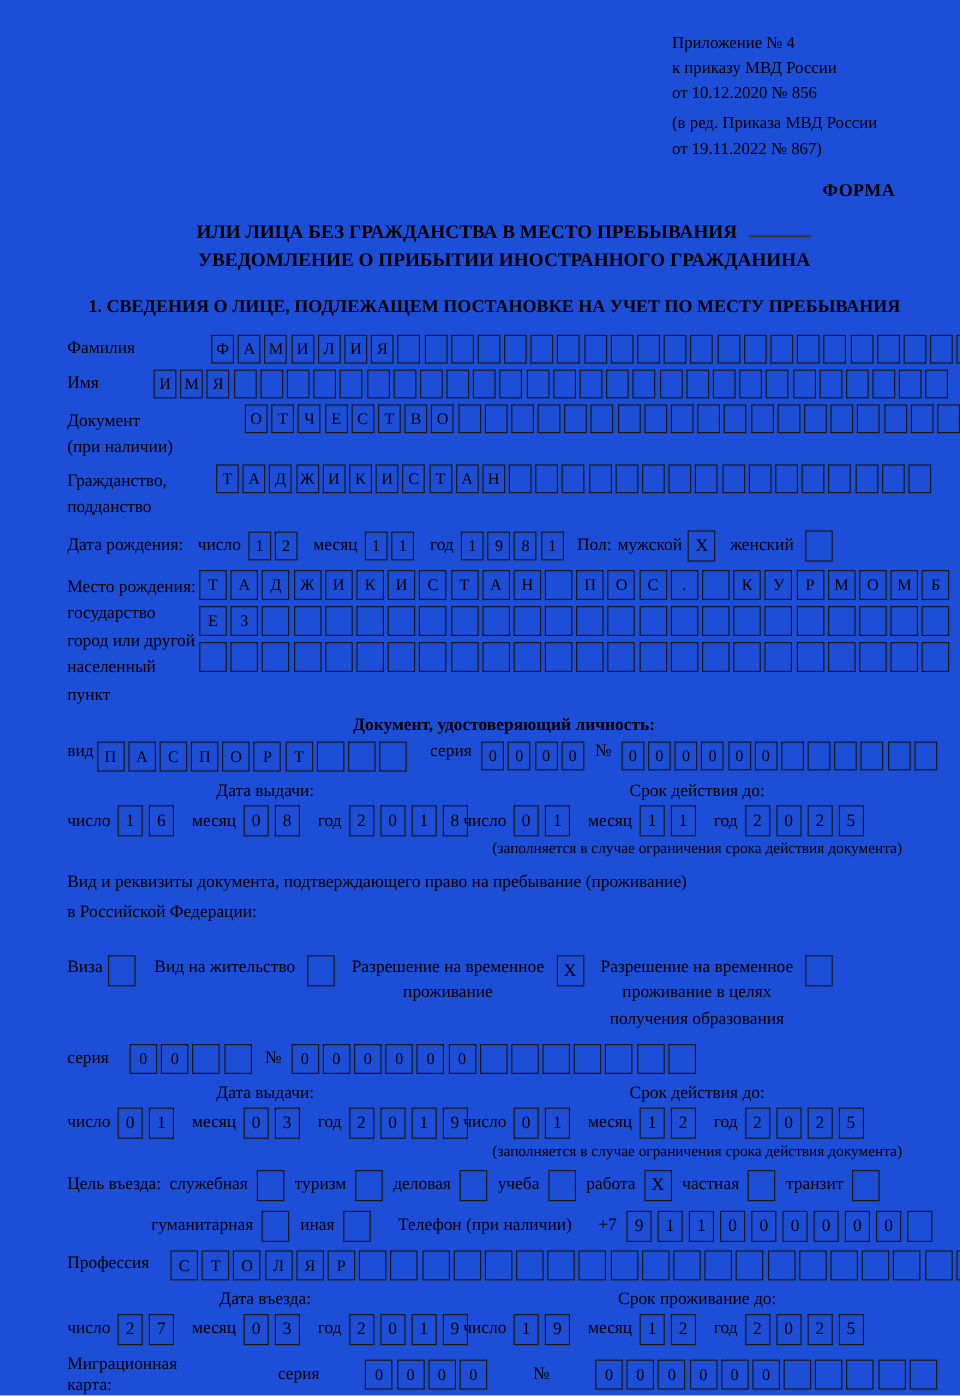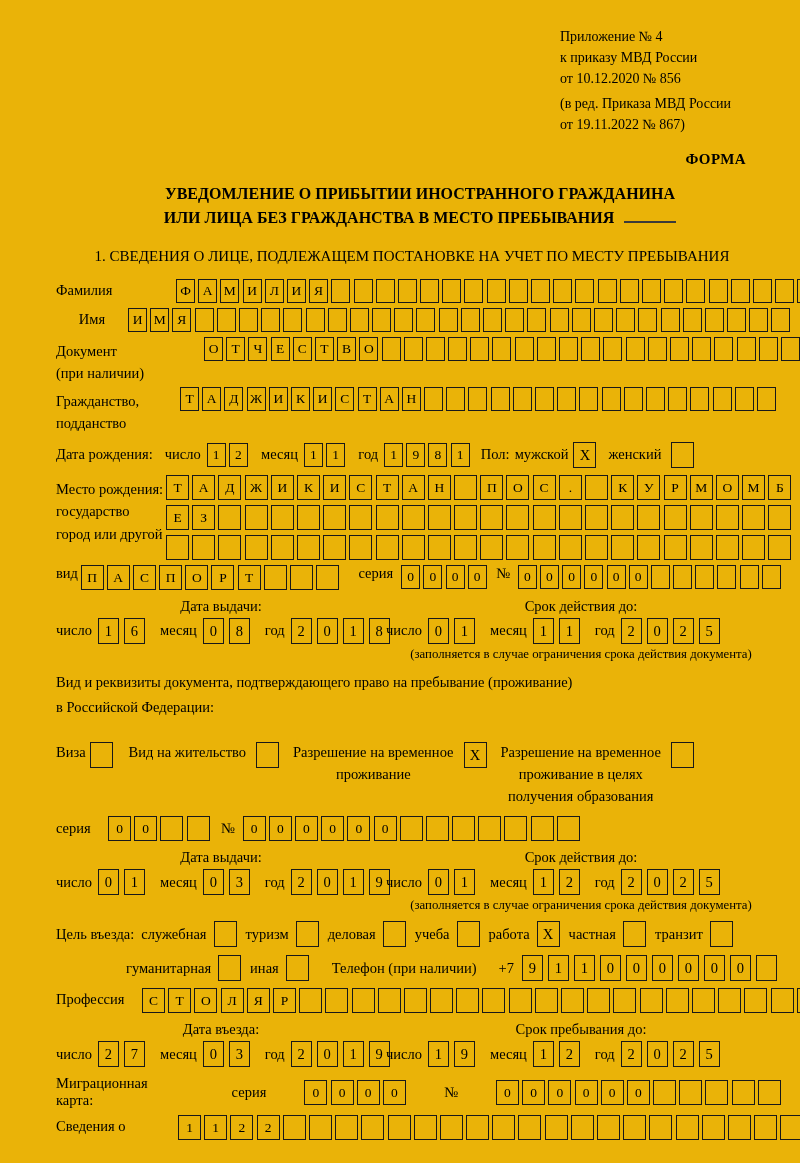--- a/index.html
+++ b/index.html
@@ -1,29 +1,29 @@
 <!DOCTYPE html>
 <html><head>
 <meta charset="utf-8">
 <style>
   html,body{margin:0;padding:0;background:#fff;}
   .page{
     width:800px;height:1163px;box-sizing:border-box;position:relative;overflow:hidden;
-    background:#eab308;color:#000;
+    background:#1d4ed8;color:#000;
     font-family:"Liberation Serif","DejaVu Serif",serif;font-size:14.5px;
     padding:26px 16px 0 56px;
   }
   
   .hdr{margin-left:504px;font-size:14px;line-height:1.5;}
   .hdr .gap{height:4px;}
   .forma{text-align:right;margin:16px 38px 0 0;font-weight:bold;font-size:15px;letter-spacing:.4px;}
   
   .title{text-align:center;font-weight:bold;font-size:16px;line-height:1.5;margin:14px 0 0 0;}
   .blank-line{display:inline-block;width:52px;border-bottom:2px solid #3a3a3a;height:13px;margin-left:10px;}
-  .sec{font-weight:normal;font-size:15px;text-align:center;margin-top:18px;margin-left:-20px;margin-right:-4px;}
+  .sec{font-weight:bold;font-size:15px;text-align:center;margin-top:18px;margin-left:-20px;margin-right:-4px;}
   
   .row{display:flex;align-items:flex-start;margin-top:5px;}
   .lbl{flex:0 0 auto;padding-top:3px;}
   .mlbl{line-height:1.55;}
   .cells{display:flex;flex-wrap:nowrap;align-items:center;}
   .cell{flex:0 0 auto;width:17px;height:22px;border:1.5px solid #191919;margin-right:3.2px;
         text-align:center;line-height:22px;font-size:13.5px;}
   .cellM{width:21px;height:23px;line-height:23px;}
   .dcell{flex:0 0 auto;width:19px;height:24px;border:1.6px solid #191919;margin-right:5px;
         text-align:center;line-height:24px;font-size:14.5px;}
@@ -63,22 +63,22 @@
     <div class="l">Приложение № 4</div>
     <div class="l">к приказу МВД России</div>
     <div class="l">от 10.12.2020 № 856</div>
     <div class="gap"></div>
     <div class="l">(в ред. Приказа МВД России</div>
     <div class="l">от 19.11.2022 № 867)</div>
   </div>
   <div class="forma">ФОРМА</div>
 
   <div class="title">
+    <div><span>ИЛИ ЛИЦА БЕЗ ГРАЖДАНСТВА В МЕСТО ПРЕБЫВАНИЯ</span><span class="blank-line"></span></div>
     <div>УВЕДОМЛЕНИЕ О ПРИБЫТИИ ИНОСТРАННОГО ГРАЖДАНИНА</div>
-    <div><span>ИЛИ ЛИЦА БЕЗ ГРАЖДАНСТВА В МЕСТО ПРЕБЫВАНИЯ</span><span class="blank-line"></span></div>
   </div>
 
   <div class="sec">1. СВЕДЕНИЯ О ЛИЦЕ, ПОДЛЕЖАЩЕМ ПОСТАНОВКЕ НА УЧЕТ ПО МЕСТУ ПРЕБЫВАНИЯ</div>
 
   <div class="row" style="margin-top:14px;gap:48px;">
     <div class="lbl" style="width:72px;">Фамилия</div>
     <div class="cells">
         <span class="cell">Ф</span>
         <span class="cell">А</span>
         <span class="cell">М</span>
@@ -106,21 +106,21 @@
         <span class="cell"></span>
         <span class="cell"></span>
         <span class="cell"></span>
         <span class="cell"></span>
         <span class="cell"></span>
         <span class="cell"></span>
       </div>
   </div>
 
   <div class="row">
-    <div class="lbl" style="width:72px;text-align:center;">Имя</div>
+    <div class="lbl" style="width:72px;">Имя</div>
     <div class="cells">
         <span class="cell">И</span>
         <span class="cell">М</span>
         <span class="cell">Я</span>
         <span class="cell"></span>
         <span class="cell"></span>
         <span class="cell"></span>
         <span class="cell"></span>
         <span class="cell"></span>
         <span class="cell"></span>
@@ -246,20 +246,21 @@
     <span class="chk" style="margin-left:5px;">X</span>
     <span style="margin-left:12px;">женский</span>
     <span class="chk" style="margin-left:10px;"></span>
   </div>
 
   <div class="row" style="margin-top:7px;">
     <div class="lbl mlbl" style="width:110px;">
       <div>Место рождения:</div>
       <div>государство</div>
       <div>город или другой</div>
+      <div>населенный пункт</div>
     </div>
     <div>
       <div class="cells" style="margin-bottom:5px;">
           <span class="cell cellM">Т</span>
           <span class="cell cellM">А</span>
           <span class="cell cellM">Д</span>
           <span class="cell cellM">Ж</span>
           <span class="cell cellM">И</span>
           <span class="cell cellM">К</span>
           <span class="cell cellM">И</span>
@@ -329,20 +330,21 @@
           <span class="cell cellM"></span>
           <span class="cell cellM"></span>
           <span class="cell cellM"></span>
           <span class="cell cellM"></span>
           <span class="cell cellM"></span>
           <span class="cell cellM"></span>
         </div>
     </div>
   </div>
 
+  <div class="dochead">Документ, удостоверяющий личность:</div>
   <div class="row" style="align-items:flex-start;">
     <span style="width:56px;">вид</span>
     <span class="cells">
         <span class="cell cellM">П</span>
         <span class="cell cellM">А</span>
         <span class="cell cellM">С</span>
         <span class="cell cellM">П</span>
         <span class="cell cellM">О</span>
         <span class="cell cellM">Р</span>
         <span class="cell cellM">Т</span>
@@ -633,21 +635,21 @@
         <span class="t">год</span>
         <span class="cells">
             <span class="cell dcell">2</span>
             <span class="cell dcell">0</span>
             <span class="cell dcell">1</span>
             <span class="cell dcell">9</span>
           </span>
       </div>
     </div>
     <div class="dp-col2">
-      <div class="dp-head">Срок пребывания до:</div>
+      <div class="dp-head">Срок проживание до:</div>
       <div class="dgroup">
         <span class="t0">число</span>
         <span class="cells">
             <span class="cell dcell">1</span>
             <span class="cell dcell">9</span>
           </span>
         <span class="t">месяц</span>
         <span class="cells">
             <span class="cell dcell">1</span>
             <span class="cell dcell">2</span>

